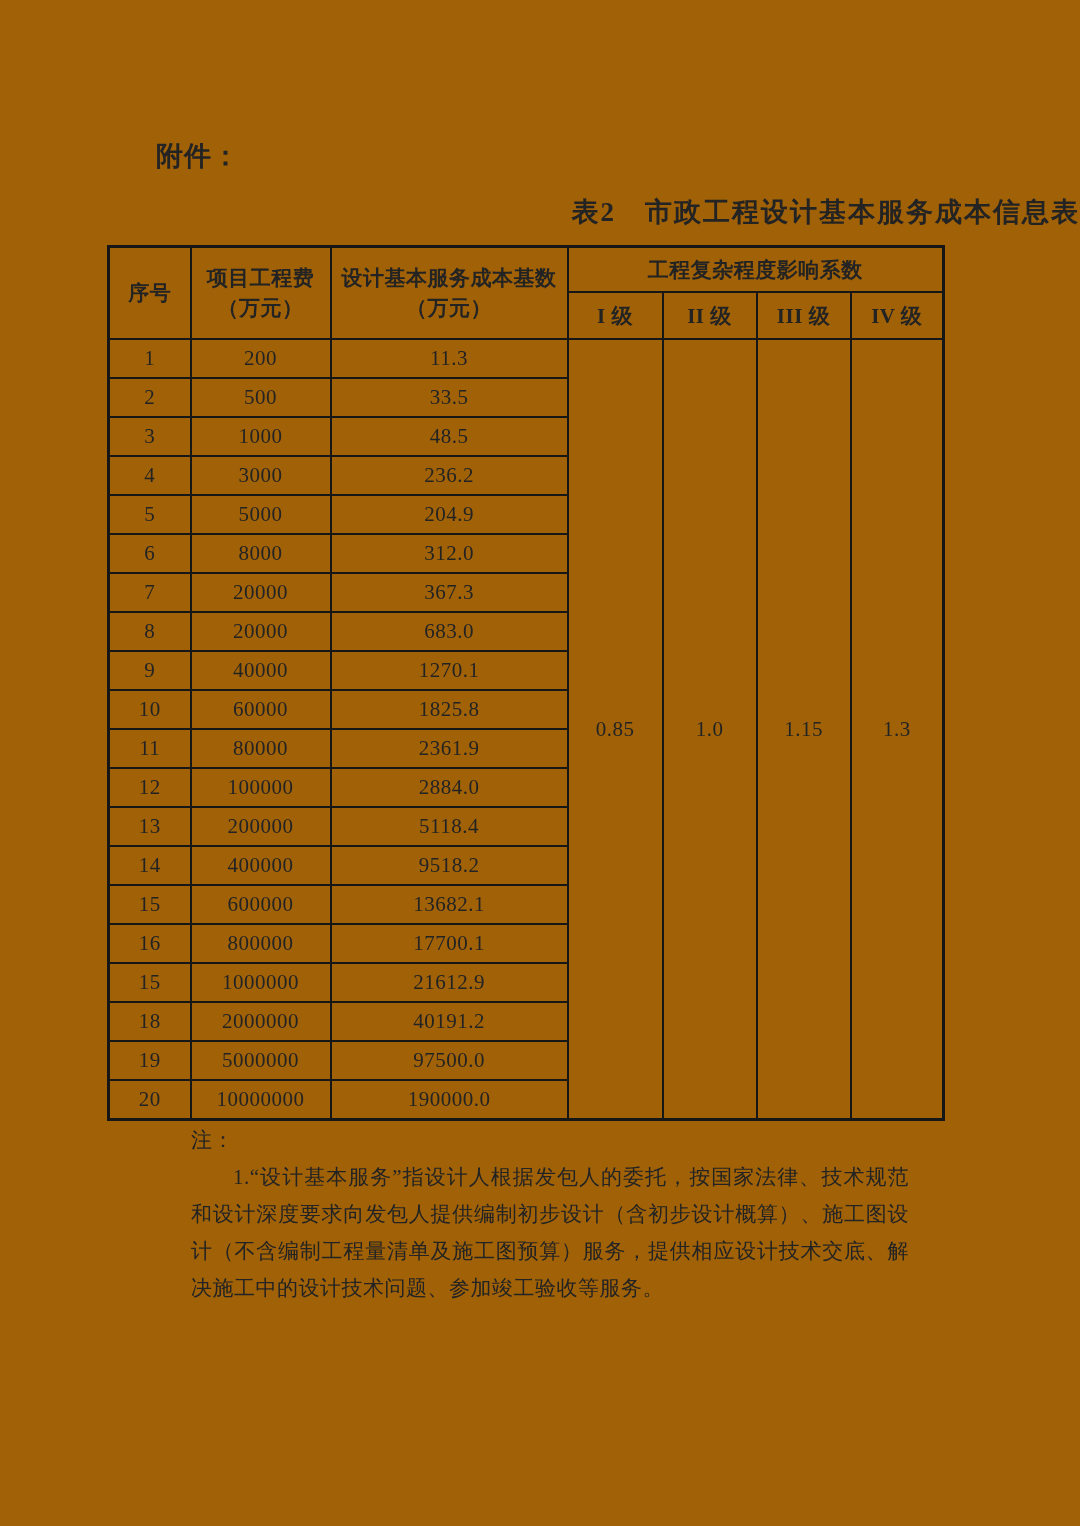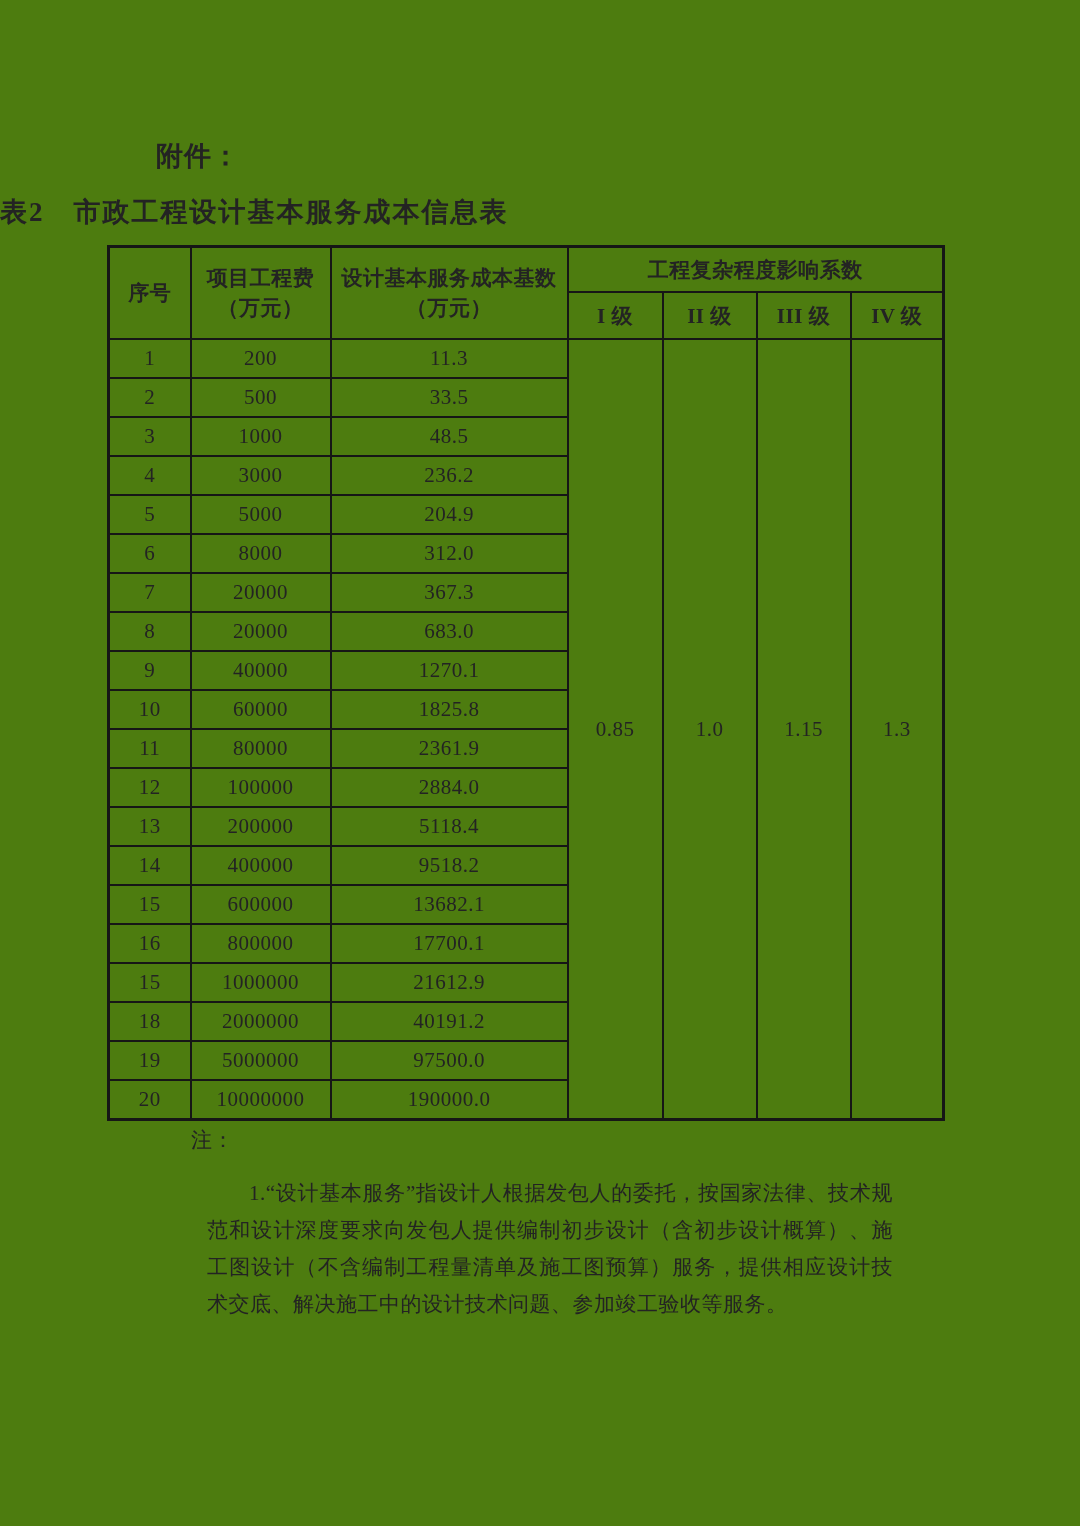--- a/index.html
+++ b/index.html
@@ -5,37 +5,37 @@
   html, body { margin: 0; padding: 0; }
   body {
     background: #ffffff;
     font-family: "Liberation Serif", "DejaVu Serif", serif;
     color: #232323;
   }
   .page {
     position: relative;
     width: 1080px;
     height: 1526px;
-    background: #4d7c0f;
+    background: #a16207;
     overflow: hidden;
   }
   .attachment {
     position: absolute;
     left: 156px;
     top: 138px;
     font-size: 27px;
     font-weight: bold;
     letter-spacing: 1px;
   }
   .doc-title {
     position: absolute;
     left: 0;
     top: 194px;
     width: 1080px;
-    text-align: left;
+    text-align: right;
     font-size: 27px;
     font-weight: bold;
     letter-spacing: 2px;
   }
   table.cost-table {
     position: absolute;
     left: 107px;
     top: 245px;
     border-collapse: collapse;
     table-layout: fixed;
@@ -66,21 +66,21 @@
     position: absolute;
     left: 191px;
     top: 1122px;
     width: 718px;
     font-size: 21px;
     line-height: 37px;
     text-align: justify;
     letter-spacing: 0.5px;
   }
   .notes .note-label { text-indent: 0; }
-  .notes p { margin: 16px; text-indent: 2em; }
+  .notes p { margin: 0; text-indent: 2em; }
 </style>
 </head>
 <body>
 
 <div class="page">
 
   <div class="attachment">附件：</div>
 
   <div class="doc-title">表2　市政工程设计基本服务成本信息表</div>
 

